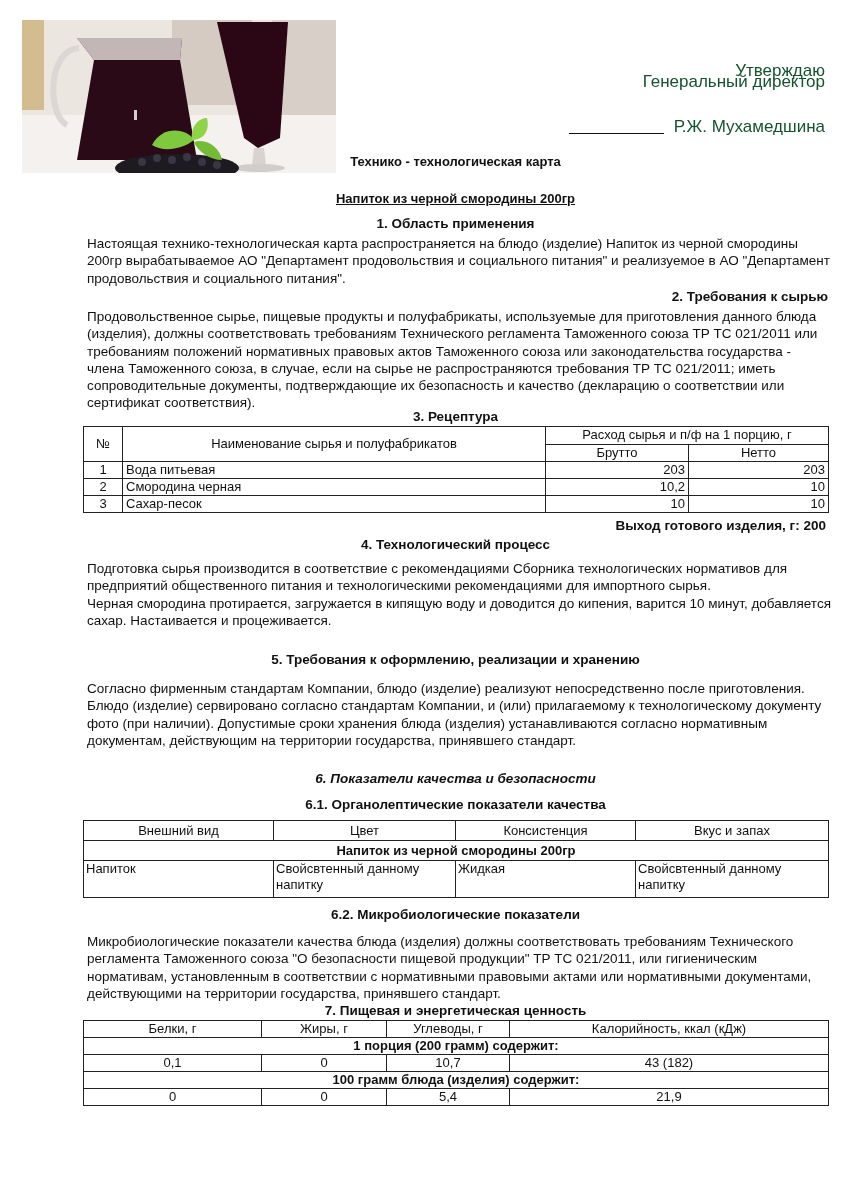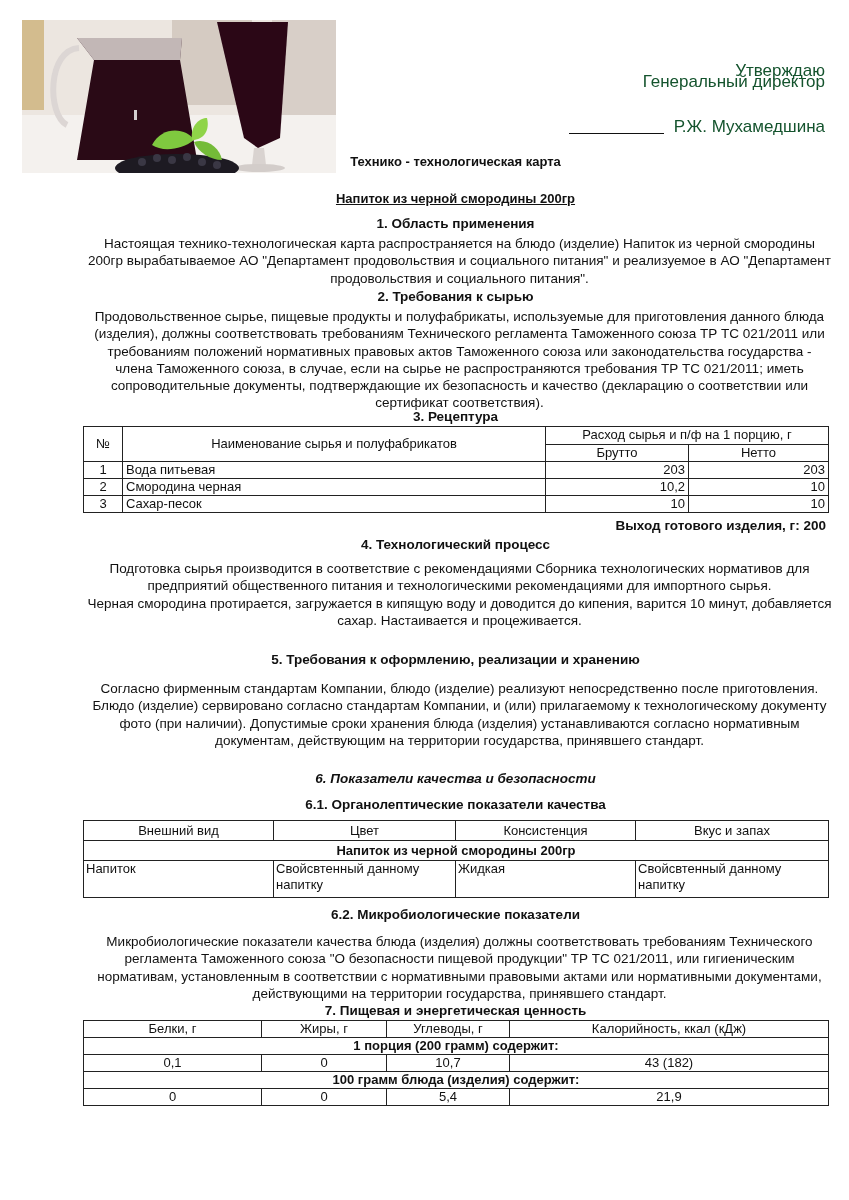--- a/index.html
+++ b/index.html
@@ -6,21 +6,21 @@
   body { width: 849px; height: 1200px; position: relative; overflow: hidden;
          font-family: "Liberation Sans", sans-serif; color: #111; }
   .abs { position: absolute; }
   .photo { left: 22px; top: 20px; width: 314px; height: 153px; overflow: hidden;
            background: linear-gradient(180deg, #e9e3dc 0%, #efe9e4 55%, #f5f2ef 100%); }
   .approve { right: 24px; text-align: left; font-size: 17px; color: #14532d; white-space: nowrap; }
   .sig-line { display: inline-block; width: 95px; border-bottom: 1.5px solid #111; margin-right: 10px; vertical-align: -2px; height: 14px; }
   .center-title { left: 83px; width: 745px; text-align: center; font-weight: bold; font-size: 13px; }
   .h { left: 83px; width: 745px; text-align: center; font-weight: bold; font-size: 13.5px; }
   .u { text-decoration: underline; }
-  .p { left: 87px; width: 745px; font-size: 13.5px; line-height: 17.3px; text-align: center; }
+  .p { left: 87px; width: 745px; font-size: 13.5px; line-height: 17.3px; }
   .clip { overflow: hidden; }
   table { border-collapse: collapse; position: absolute; font-size: 13px; table-layout: fixed; }
   td, th { border: 1.3px solid #222; padding: 0 3px; font-weight: normal; line-height: 16px; }
   .c { text-align: center; }
   .r { text-align: right; }
   .b { font-weight: bold; }
   .top { vertical-align: top; }
 </style>
 </head>
 <body>
@@ -61,21 +61,21 @@
 <div class="abs approve" style="top:117px;">
   <span class="sig-line"></span><span>Р.Ж. Мухамедшина</span>
 </div>
 
 <div class="abs center-title" style="top:154px;">Технико - технологическая карта</div>
 <div class="abs center-title u" style="top:191px;">Напиток из черной смородины 200гр</div>
 
 <div class="abs h" style="top:216px;">1. Область применения</div>
 <div class="abs p" style="top:235px;">Настоящая технико-технологическая карта распространяется на блюдо (изделие) Напиток из черной смородины 200гр вырабатываемое АО "Департамент продовольствия и социального питания" и реализуемое в АО "Департамент продовольствия и социального питания".</div>
 
-<div class="abs h" style="top:289px;">2. Требования к сырью</div>
+<div class="abs h" style="top:289px;text-align:right;">2. Требования к сырью</div>
 <div class="abs p clip" style="top:308px; height:102px;">Продовольственное сырье, пищевые продукты и полуфабрикаты, используемые для приготовления данного блюда (изделия), должны соответствовать требованиям Технического регламента Таможенного союза ТР ТС 021/2011 или требованиям положений нормативных правовых актов Таможенного союза или законодательства государства - члена Таможенного союза, в случае, если на сырье не распространяются требования ТР ТС 021/2011; иметь сопроводительные документы, подтверждающие их безопасность и качество (декларацию о соответствии или сертификат соответствия).</div>
 
 <div class="abs h" style="top:409px;">3. Рецептура</div>
 <table style="left:83px; top:426px; width:745px;">
   <colgroup>
       <col style="width:39px">
       <col style="width:423px">
       <col style="width:143px">
       <col style="width:140px">
     </colgroup>

